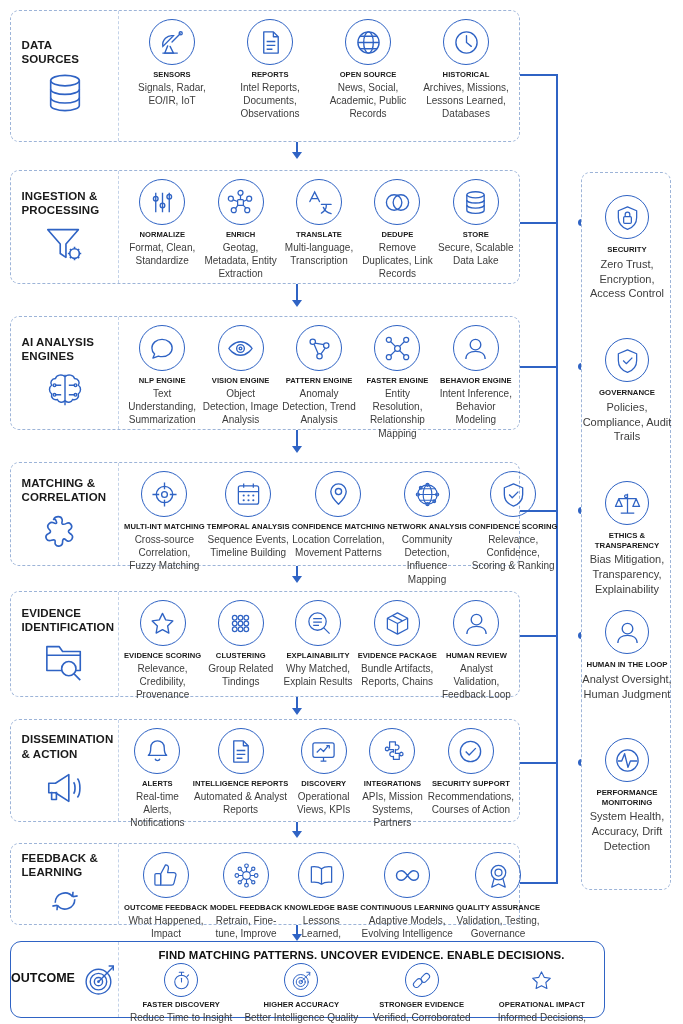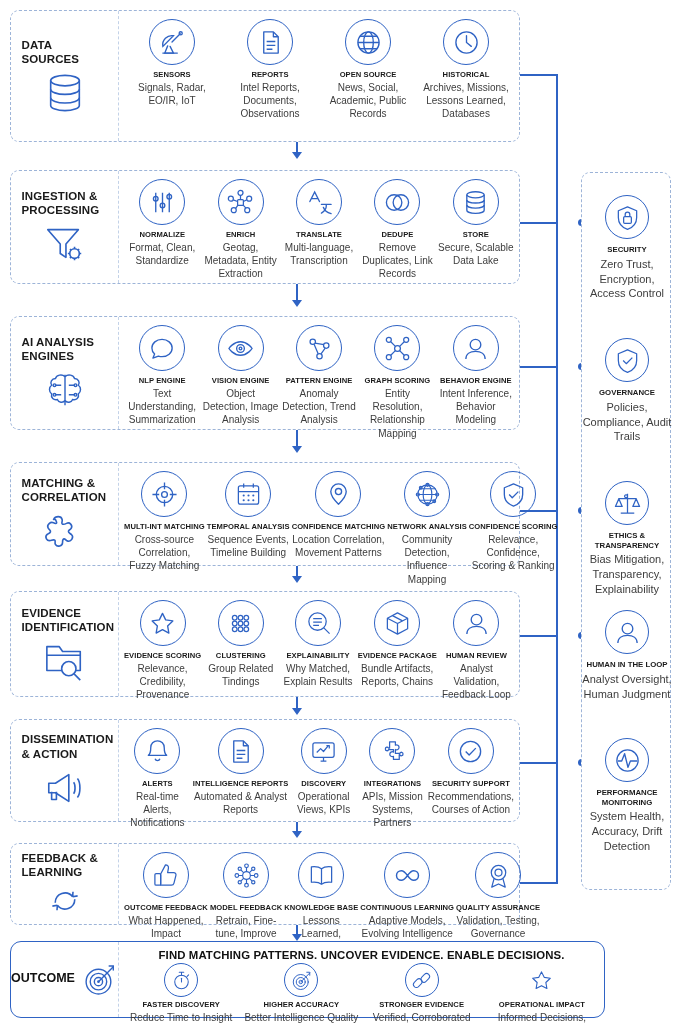--- a/index.html
+++ b/index.html
@@ -397,21 +397,21 @@
         <div class="circ">
           <svg viewBox="0 0 28 28" fill="none" stroke="#2f63c4" stroke-width="1.3">
             <circle cx="14" cy="14" r="3"></circle>
             <circle cx="5" cy="5" r="2.6"></circle>
               <circle cx="23" cy="5" r="2.6"></circle>
             <circle cx="5" cy="23" r="2.6"></circle>
               <circle cx="23" cy="23" r="2.6"></circle>
             <path d="M7 7l4.8 4.8M21 7l-4.8 4.8M7 21l4.8-4.8M21 21l-4.8-4.8"></path>
           </svg>
         </div>
-        <div class="card-title">GRAPH SCORING</div>
+        <div class="card-title">FASTER ENGINE</div>
         <div class="card-desc">Entity Resolution, Relationship Mapping</div>
       </div>
       <div class="card">
         <div class="circ">
           <svg viewBox="0 0 28 28" fill="none" stroke="#2f63c4" stroke-width="1.4">
             <circle cx="14" cy="10" r="5.5"></circle>
               <path d="M4 25c0-5.5 4.5-8 10-8s10 2.5 10 8"></path>
           </svg>
         </div>
         <div class="card-title">BEHAVIOR ENGINE</div>

